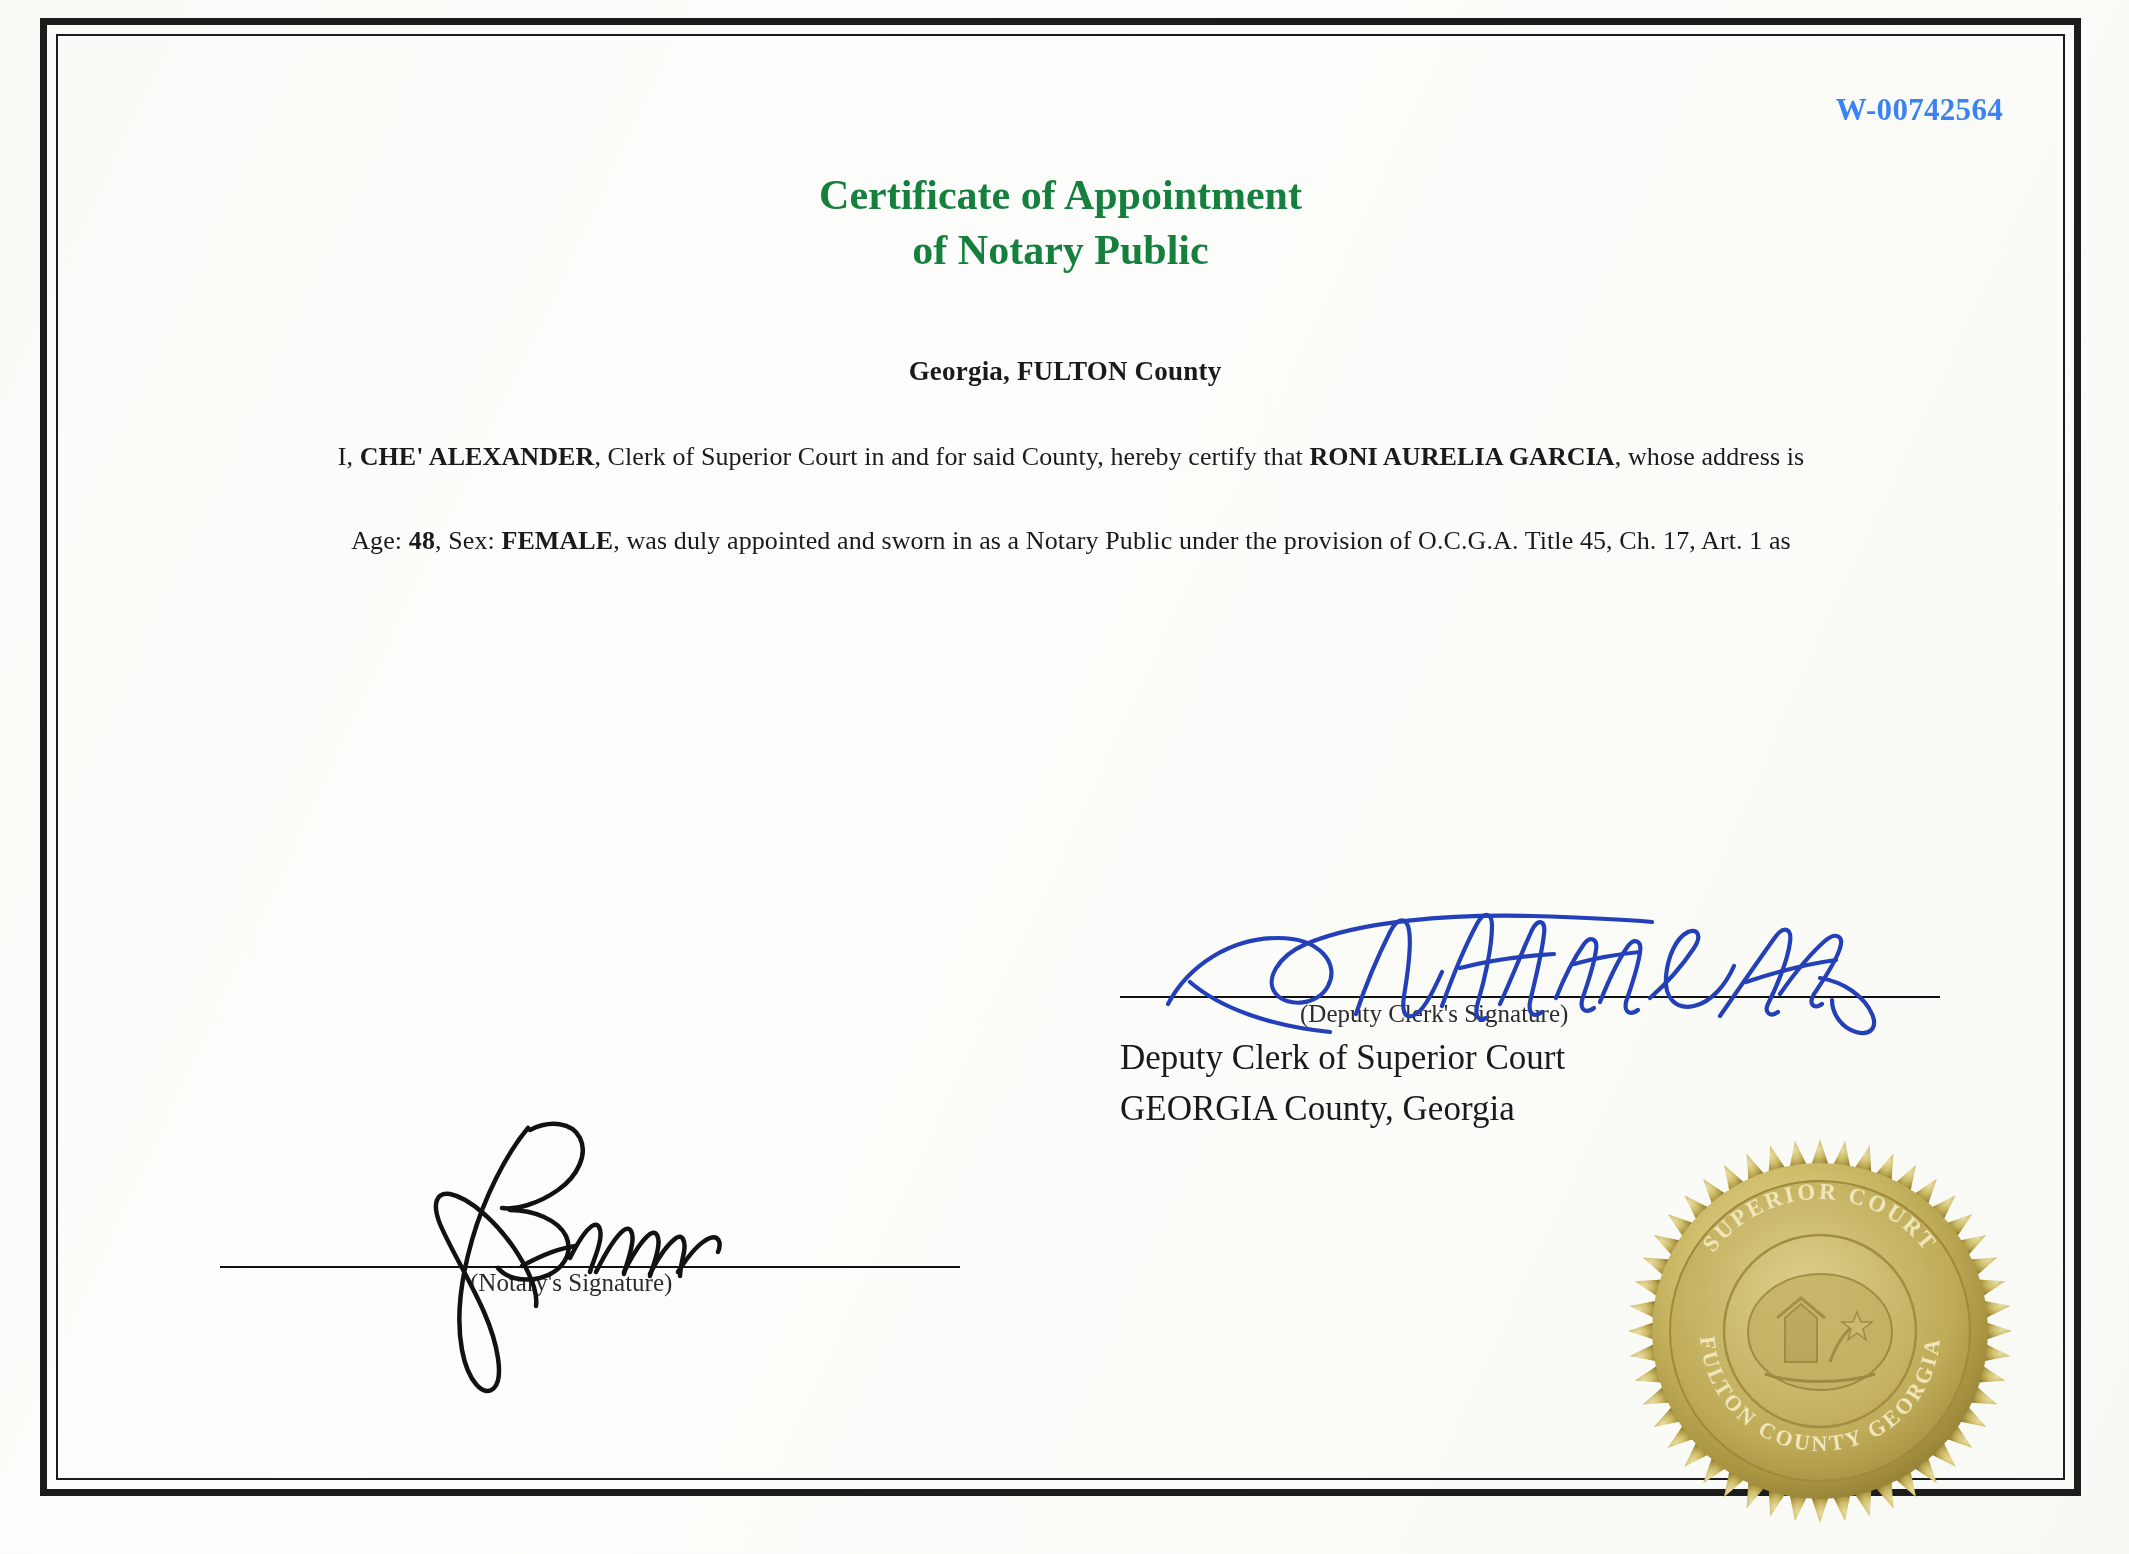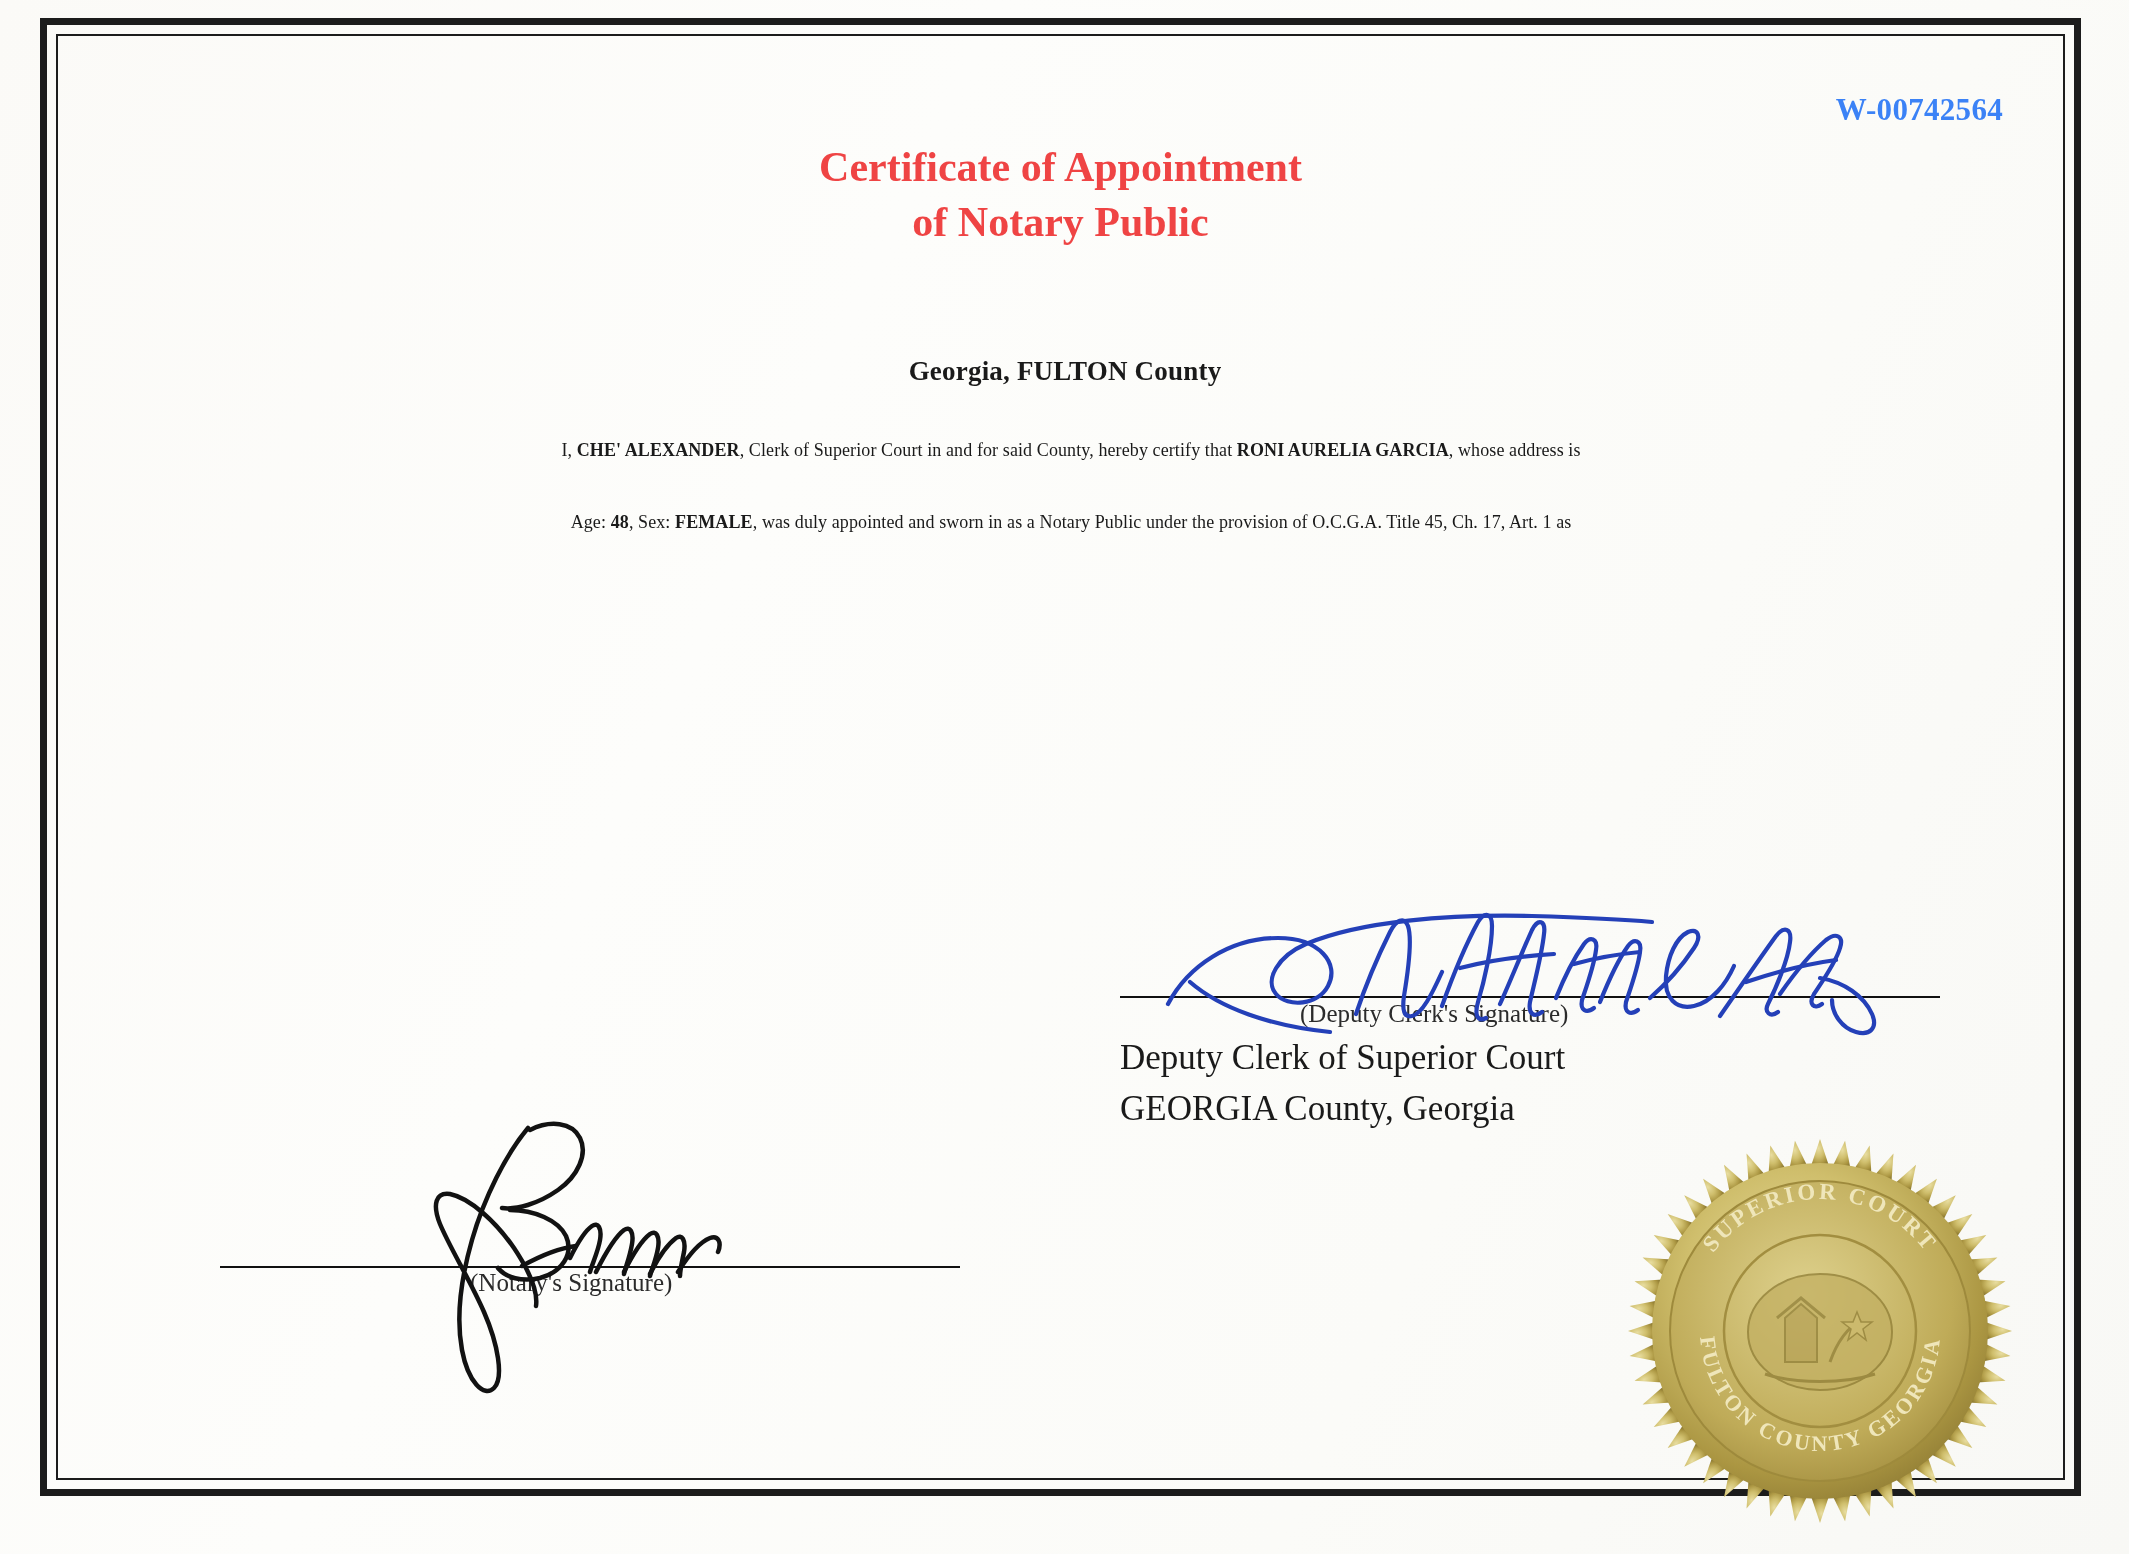--- a/index.html
+++ b/index.html
@@ -68,46 +68,46 @@
     font-size: 31px;
     font-weight: bold;
     letter-spacing: 0.3px;
     color: #3b82f6;
   }
 
   .title {
     position: absolute;
     left: 0;
     right: 0;
-    top: 84px;
+    top: 112px;
     text-align: center;
     font-size: 42px;
     font-weight: bold;
     line-height: 1.32;
-    color: #ef4444;
+    color: #15803d;
   }
   .title .line2 { display: block; }
 
   .body-block {
     position: absolute;
     left: 80px;
     top: 300px;
     width: 1810px;
     text-align: center;
   }
 
   .county-line {
     font-size: 27px;
     font-weight: bold;
     margin-bottom: 50px;
     letter-spacing: 0.2px;
   }
 
   .para {
-    font-size: 18px;
+    font-size: 26px;
     line-height: 1.55;
     margin-bottom: 44px;
     letter-spacing: 0.1px;
     margin-left: 12px;
   }
   b, strong { font-weight: bold; }
 
   
   .witness {
     position: absolute;

